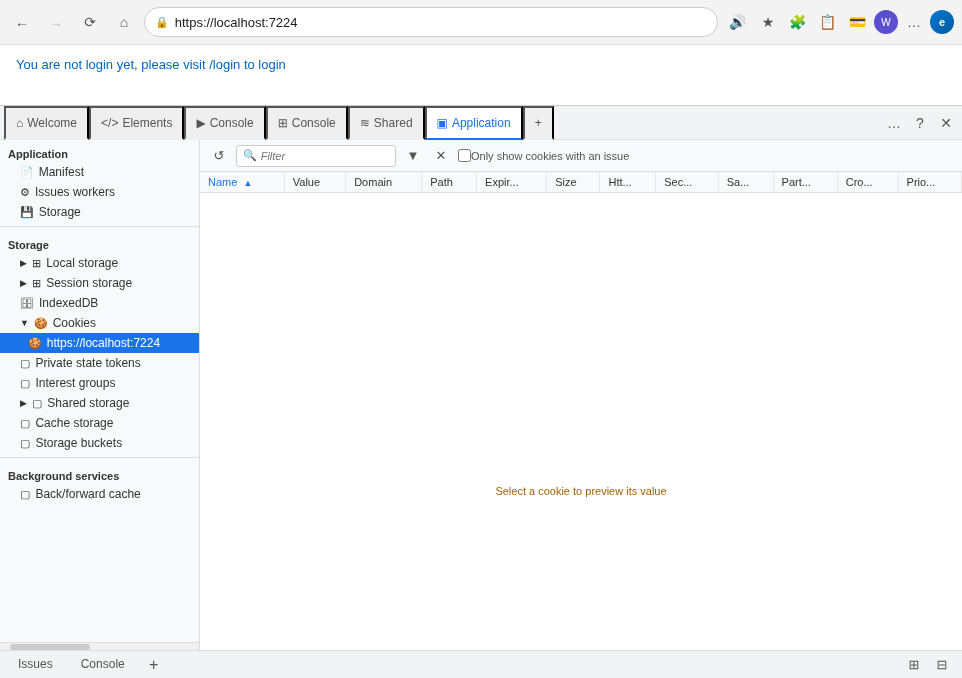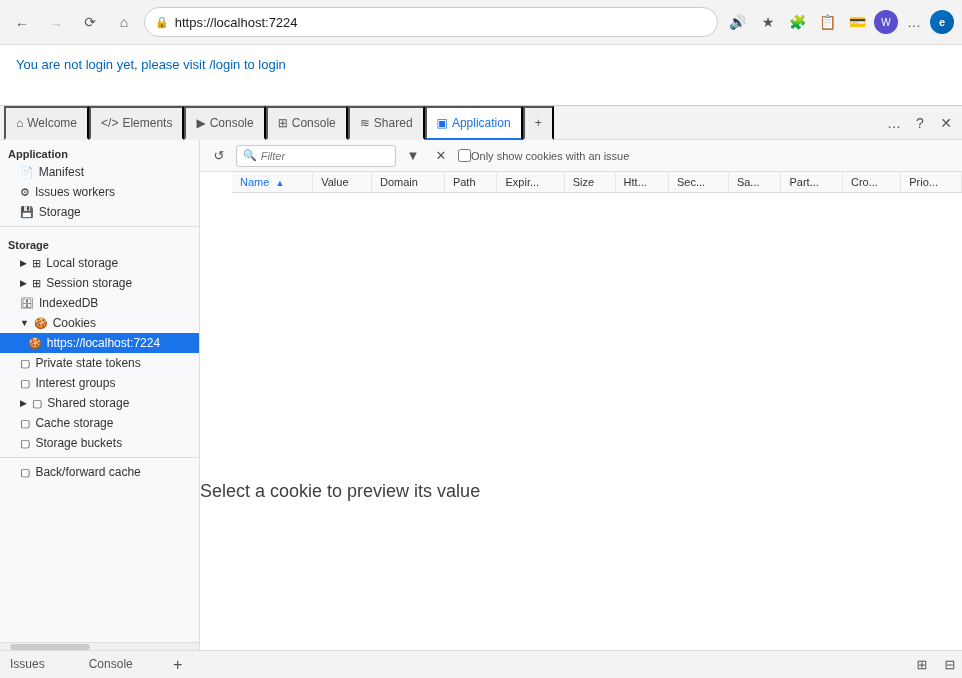--- a/index.html
+++ b/index.html
@@ -61,25 +61,25 @@
     .checkbox-label { display: flex; align-items: center; font-size: 11px; color: #555; cursor: pointer; }
     .checkbox-label input { cursor: pointer; }
 
     
     .table-area { flex: 1; overflow: auto; display: flex; flex-direction: column; }
     .cookie-table { width: 100%; border-collapse: collapse; font-size: 11px; }
     .cookie-table th { background: #f8f9fa; border-bottom: 1px solid #ddd; border-right: 1px solid #e8e8e8; padding: 4px 8px; text-align: left; font-weight: 500; color: #333; position: sticky; top: 0; white-space: nowrap; user-select: none; cursor: pointer; }
     .cookie-table th.sorted { color: #1a73e8; }
     .cookie-table th .sort-arrow { margin-left: 3px; font-size: 9px; }
     .cookie-table td { border-bottom: 1px solid #f0f0f0; border-right: 1px solid #f0f0f0; padding: 3px 8px; color: #333; }
-    .table-top { flex: 0 0 auto; margin-left: 32px; }
-    .table-bottom { flex: 1; display: flex; align-items: center; color: #404040; font-size: 18px; }
-
-    
-    .bottom-bar { display: flex; align-items: center; background: #f1f3f4; border-top: 1px solid #ddd; height: 28px; padding: 0 0; gap: 24px; }
+    .table-top { flex: 0 0 auto; }
+    .table-bottom { flex: 1; display: flex; align-items: center; justify-content: center; color: #a16207; font-size: 11px; }
+
+    
+    .bottom-bar { display: flex; align-items: center; background: #f1f3f4; border-top: 1px solid #ddd; height: 28px; padding: 0 8px; gap: 8px; }
     .bottom-tab { padding: 0 10px; height: 28px; display: flex; align-items: center; font-size: 12px; color: #555; cursor: pointer; border-bottom: 2px solid transparent; }
     .bottom-add { width: 22px; height: 22px; border: none; background: transparent; cursor: pointer; border-radius: 50%; display: flex; align-items: center; justify-content: center; font-size: 16px; color: #555; }
     .bottom-spacer { flex: 1; }
     .bottom-actions { display: flex; gap: 4px; }
     .bottom-action-btn { width: 24px; height: 24px; border: none; background: transparent; cursor: pointer; border-radius: 4px; display: flex; align-items: center; justify-content: center; font-size: 13px; color: #555; }
 
     
     ::-webkit-scrollbar { width: 8px; height: 8px; }
     ::-webkit-scrollbar-track { background: #f1f1f1; }
     ::-webkit-scrollbar-thumb { background: #c1c1c1; border-radius: 4px; }
@@ -212,20 +212,21 @@
           <span class="item-icon">▢</span>
           <span>Cache storage</span>
         </div>
         <div class="sidebar-item indent1">
           <span class="item-icon">▢</span>
           <span>Storage buckets</span>
         </div>
 
         <div class="sidebar-divider"></div>
 
+        <div class="sidebar-section-label">Background services</div>
         <div class="sidebar-item indent1">
           <span class="item-icon">▢</span>
           <span>Back/forward cache</span>
         </div>
       </div>
       <div class="sidebar-hscroll">
         <div class="sidebar-hscroll-thumb"></div>
       </div>
     </div>
 

